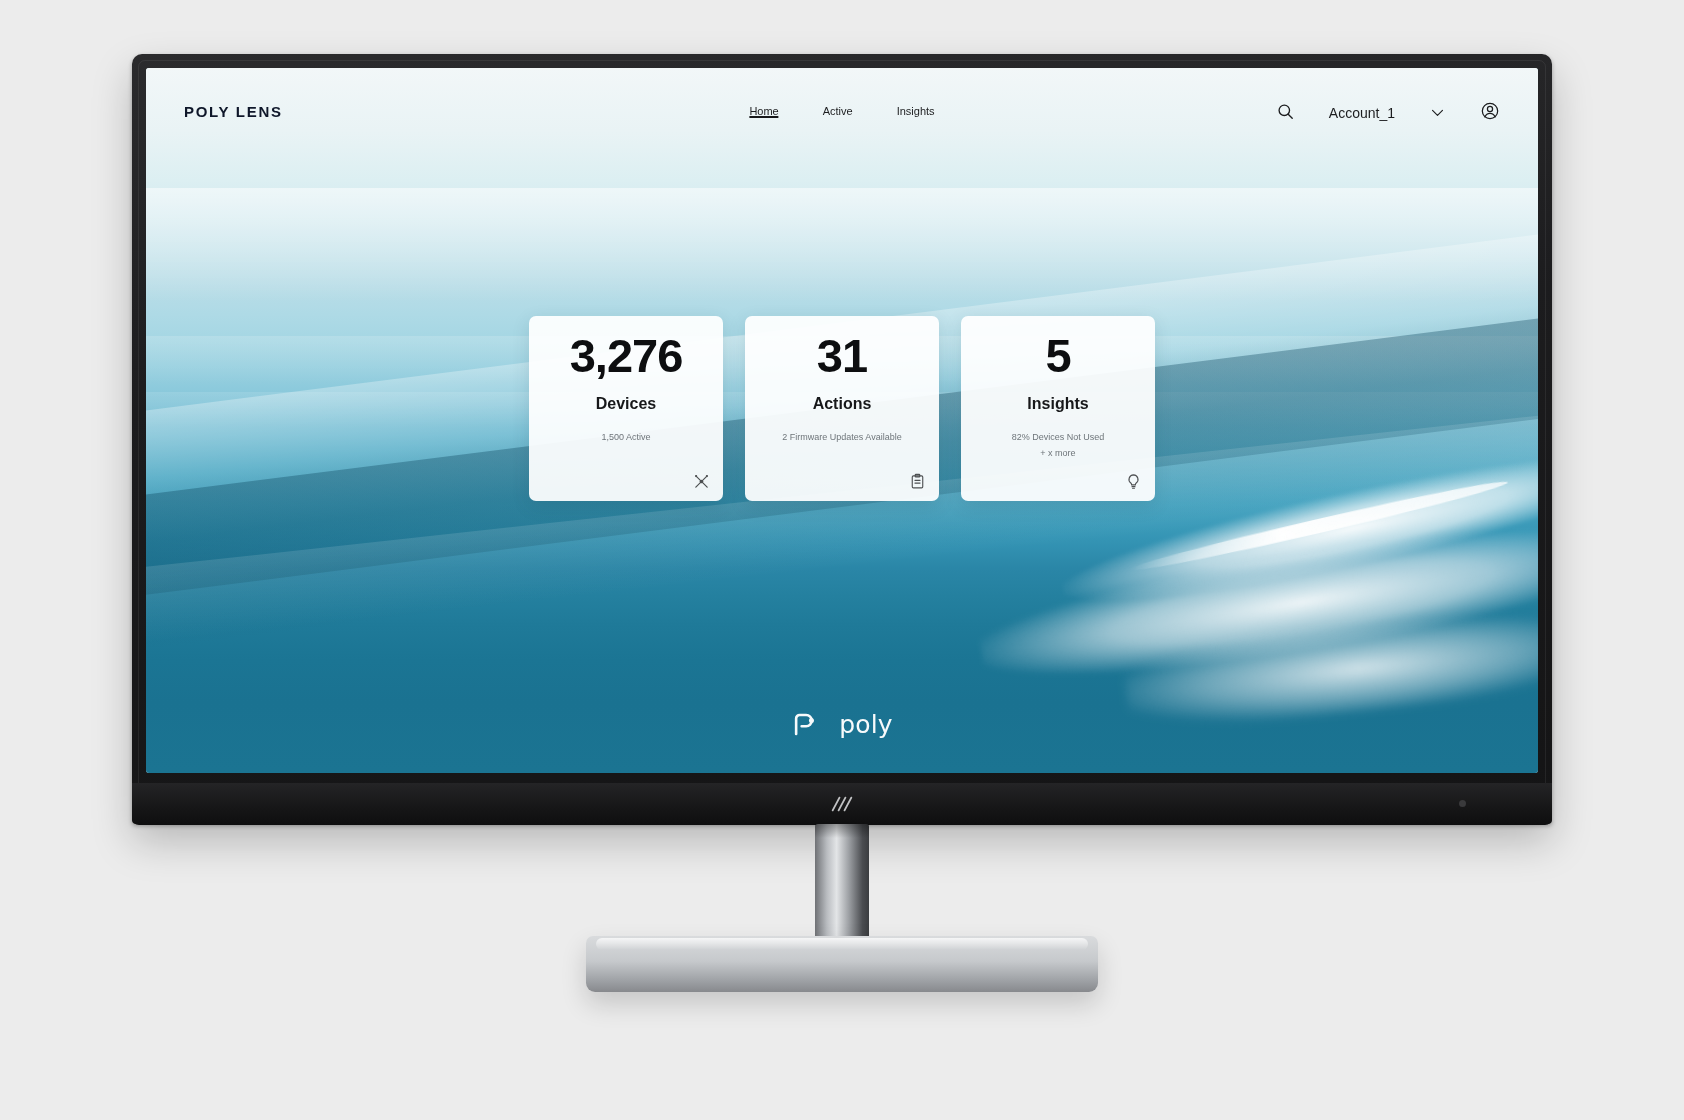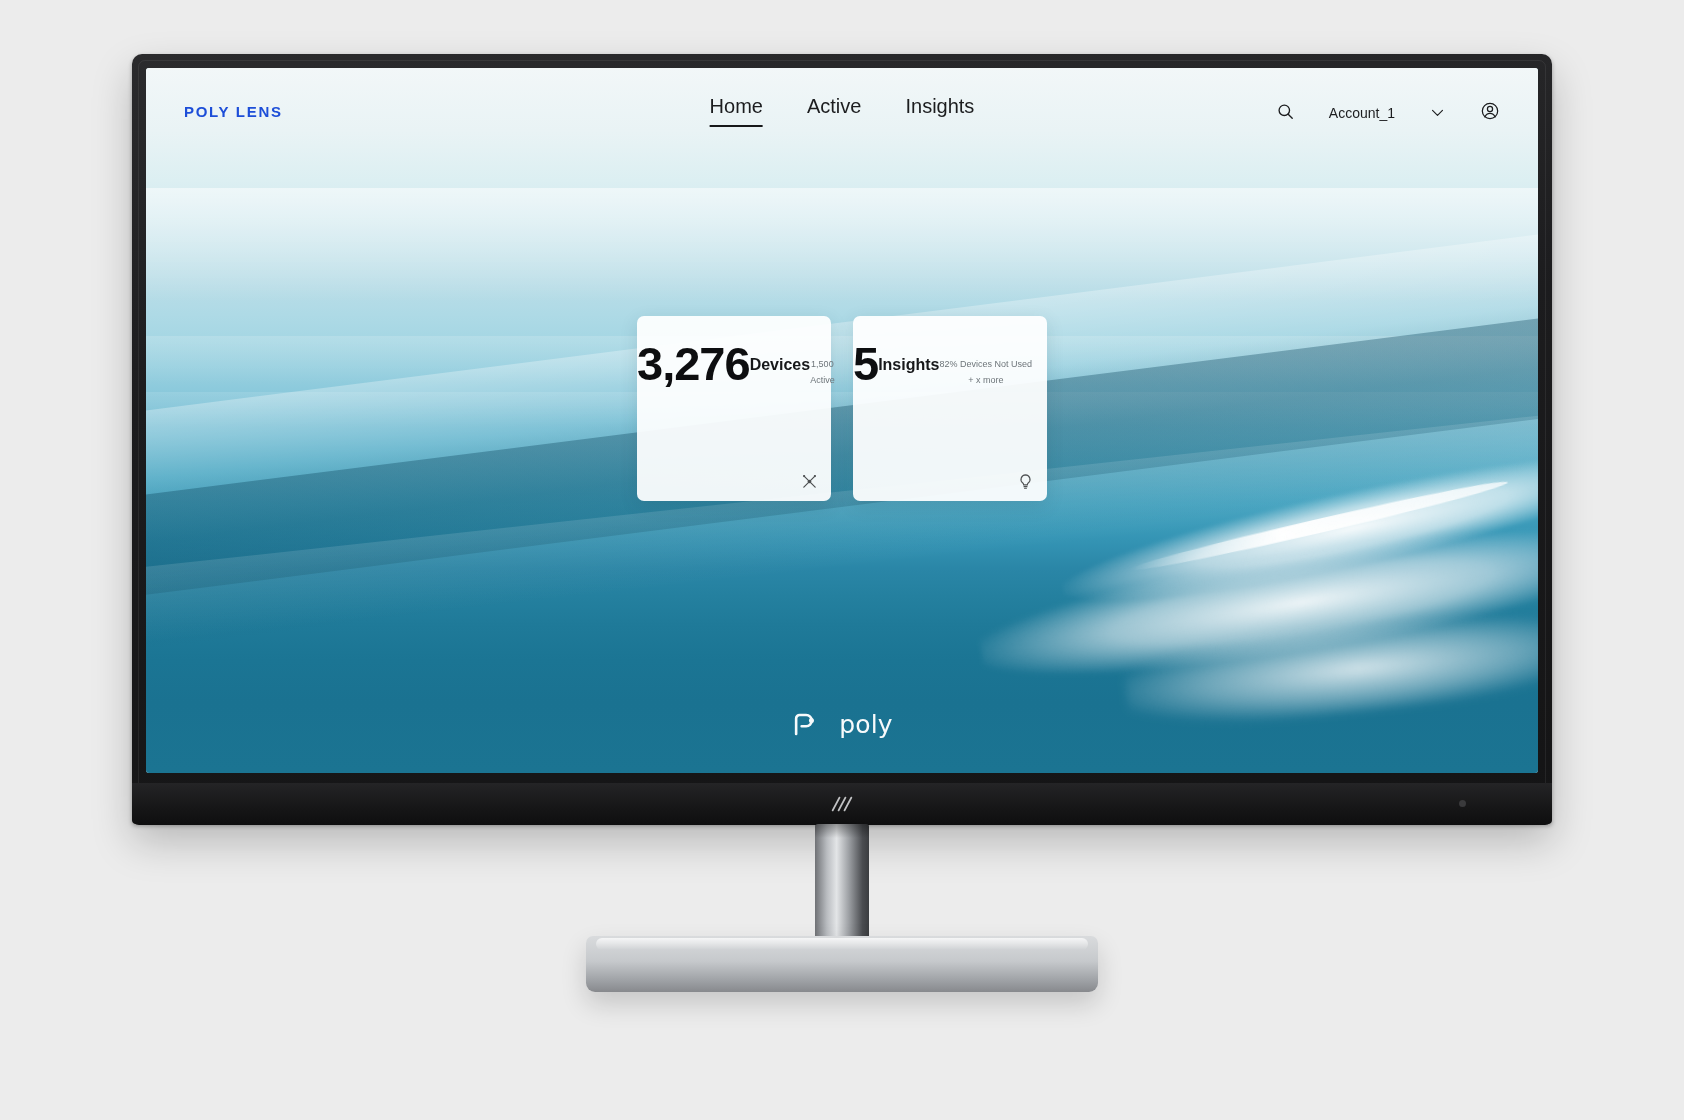--- a/index.html
+++ b/index.html
@@ -187,31 +187,31 @@
     position: absolute;
     left: 0; right: 0; top: 0; height: 86px;
     display: flex; align-items: center;
     padding: 0 38px;
     z-index: 5;
   }
   #brand-logo {
     font-size: 15px;
     font-weight: bold;
     letter-spacing: 1.7px;
-    color: #1d4ed8;
+    color: #0f172a;
     flex: 0 0 auto;
   }
   #primary-nav {
     position:absolute; left:50%; transform:translateX(-50%);
     display: flex; align-items: flex-start; gap: 44px;
   }
   .nav-item {
-    font-size: 20px;
+    font-size: 11px;
     color: #1c1d1f;
-    padding-bottom: 9px;
+    padding-bottom: 1px;
     position: relative;
     cursor: pointer;
     white-space: nowrap;
   }
   .nav-item.active::after {
     content: "";
     position: absolute;
     left: 0; right: 0; bottom: 0;
     height: 2px; background: #17181a;
   }
@@ -232,22 +232,23 @@
     display: flex;
     gap: 22px;
     z-index: 4;
   }
   .stat-card {
     width: 194px; height: 185px;
     background: rgba(255,255,255,0.93);
     border-radius: 7px;
     box-shadow: 0 5px 18px rgba(20,60,80,0.13);
     position: relative;
-    display: flex; flex-direction: row;
-    padding-top: 24px;
+    display: flex; flex-direction: column;
+    align-items: center;
+    padding-top: 16px;
     cursor: pointer;
   }
   .stat-value {
     font-size: 47px;
     font-weight: bold;
     color: #0d0e10;
     line-height: 1;
     letter-spacing: -1px;
   }
   .stat-label {
@@ -353,20 +354,33 @@
             <svg viewBox="0 0 24 24" width="17" height="17" fill="none" stroke="#2a2c2e" stroke-width="1.7" stroke-linecap="round">
               <line x1="4" y1="20" x2="20" y2="4"></line>
               <line x1="4" y1="4" x2="20" y2="20"></line>
               <circle cx="12" cy="12" r="2.6" fill="#2a2c2e" stroke="none"></circle>
               <circle cx="4.4" cy="4.4" r="1.5" fill="#2a2c2e" stroke="none"></circle>
               <circle cx="19.6" cy="4.4" r="1.5" fill="#2a2c2e" stroke="none"></circle>
             </svg>
           </span>
         </div>
 
+        <div class="stat-card">
+          <div class="stat-value">31</div>
+          <div class="stat-label">Actions</div>
+          <div class="stat-sub">2 Firmware Updates Available</div>
+          <span class="card-icon">
+            <svg viewBox="0 0 24 24" width="17" height="17" fill="none" stroke="#2a2c2e" stroke-width="1.6" stroke-linejoin="round">
+              <rect x="4.6" y="4" width="14.8" height="17" rx="1.6"></rect>
+              <rect x="8.8" y="1.9" width="6.4" height="3.6" rx="1"></rect>
+              <line x1="8.4" y1="10.4" x2="15.6" y2="10.4" stroke-linecap="round"></line>
+              <line x1="8.4" y1="14.2" x2="15.6" y2="14.2" stroke-linecap="round"></line>
+            </svg>
+          </span>
+        </div>
 
         <div class="stat-card">
           <div class="stat-value">5</div>
           <div class="stat-label">Insights</div>
           <div class="stat-sub">
             <div>82% Devices Not Used</div>
             <div>+ x more</div>
           </div>
           <span class="card-icon">
             <svg viewBox="0 0 24 24" width="17" height="17" fill="none" stroke="#2a2c2e" stroke-width="1.6" stroke-linecap="round" stroke-linejoin="round">

